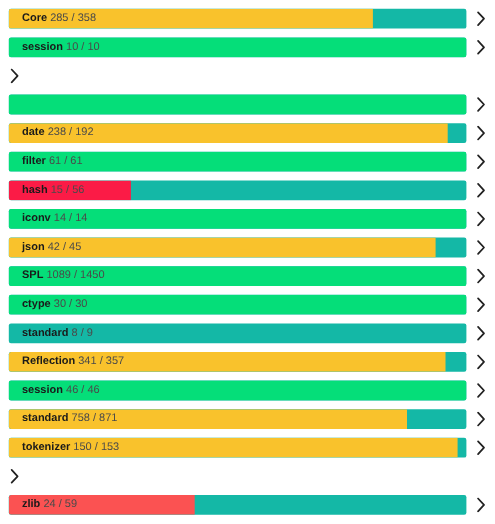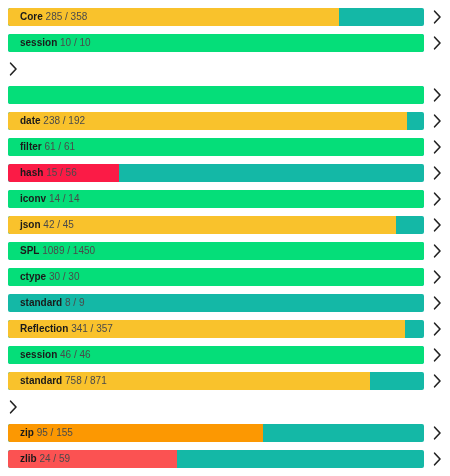--- a/index.html
+++ b/index.html
@@ -287,35 +287,35 @@
       </div>
     </div>
     <div class="chevron">
       <svg width="9" height="14" viewBox="0 0 9 14" aria-hidden="true">
         <path d="M1.6 1.2 L7 7 L1.6 12.8" fill="none" stroke="#222222" stroke-width="1.6" stroke-linecap="round" stroke-linejoin="round"></path>
       </svg>
     </div>
   </div>
 
   <div class="row">
-    <div class="chevron">
-      <svg width="9" height="14" viewBox="0 0 9 14" aria-hidden="true">
-        <path d="M1.6 1.2 L7 7 L1.6 12.8" fill="none" stroke="#222222" stroke-width="1.6" stroke-linecap="round" stroke-linejoin="round"></path>
-      </svg>
-    </div>
-  </div>
-
-  <div class="row">
-    <div class="bar-wrap">
-      <div class="bar-fill" style="width: 61.3%; background: rgb(252, 152, 2);"></div>
-      <div class="bar-label">
-        <span class="ext-name">zip</span>
-        <span class="ext-count">95 / 155</span>
-      </div>
-    </div>
+    <div class="bar-wrap">
+      <div class="bar-fill" style="width: 98%; background: rgb(249, 194, 44);"></div>
+      <div class="bar-label">
+        <span class="ext-name">tokenizer</span>
+        <span class="ext-count">150 / 153</span>
+      </div>
+    </div>
+    <div class="chevron">
+      <svg width="9" height="14" viewBox="0 0 9 14" aria-hidden="true">
+        <path d="M1.6 1.2 L7 7 L1.6 12.8" fill="none" stroke="#222222" stroke-width="1.6" stroke-linecap="round" stroke-linejoin="round"></path>
+      </svg>
+    </div>
+  </div>
+
+  <div class="row">
     <div class="chevron">
       <svg width="9" height="14" viewBox="0 0 9 14" aria-hidden="true">
         <path d="M1.6 1.2 L7 7 L1.6 12.8" fill="none" stroke="#222222" stroke-width="1.6" stroke-linecap="round" stroke-linejoin="round"></path>
       </svg>
     </div>
   </div>
 
   <div class="row">
     <div class="bar-wrap">
       <div class="bar-fill" style="width: 40.7%; background: rgb(251, 82, 82);"></div>

